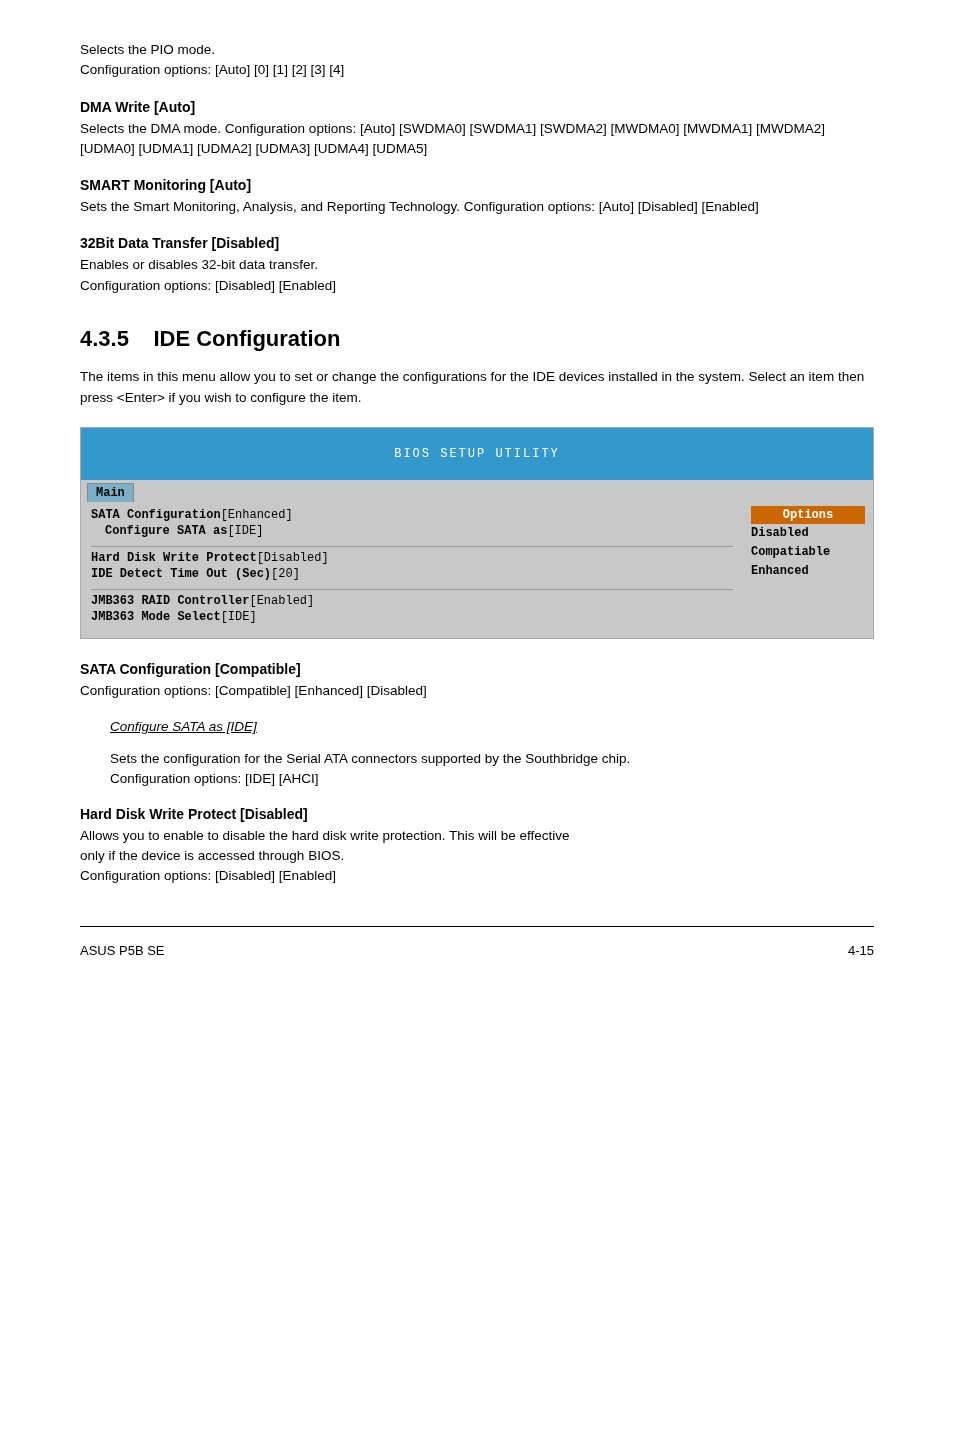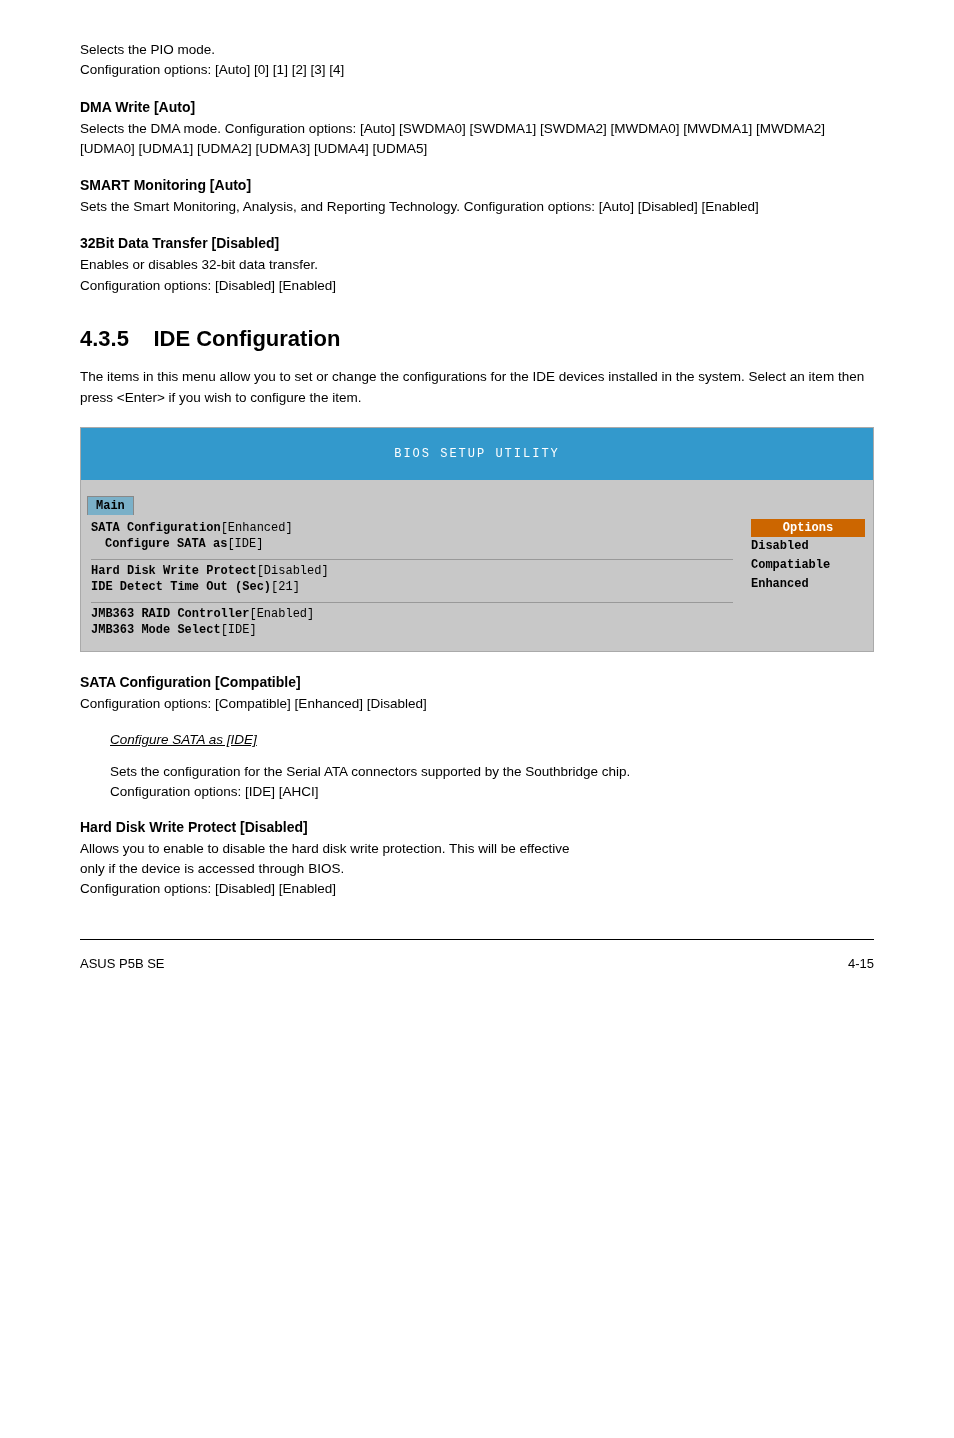--- a/index.html
+++ b/index.html
@@ -59,21 +59,21 @@
       padding: 6px 10px;
       background: #c8c8c8;
     }
     .bios-right {
       width: 130px;
       padding: 4px 8px;
       background: #c8c8c8;
     }
     .bios-tab-bar {
       background: #c8c8c8;
-      padding: 16px 6px 0 6px;
+      padding: 3px 6px 0 6px;
       display: flex;
       align-items: flex-end;
       gap: 4px;
     }
     .bios-tab {
       background: #7ab0c8;
       color: #000;
       padding: 2px 8px;
       font-size: 12px;
       font-weight: bold;
@@ -200,21 +200,21 @@
       </div>
       <hr class="bios-divider">
 
       <div class="bios-group">
         <div class="bios-row">
           <span class="bios-row-label">Hard Disk Write Protect</span>
           <span class="bios-row-value">[Disabled]</span>
         </div>
         <div class="bios-row">
           <span class="bios-row-label">IDE Detect Time Out (Sec)</span>
-          <span class="bios-row-value">[21]</span>
+          <span class="bios-row-value">[20]</span>
         </div>
       </div>
       <hr class="bios-divider">
 
       <div class="bios-group">
         <div class="bios-row">
           <span class="bios-row-label">JMB363 RAID Controller</span>
           <span class="bios-row-value">[Enabled]</span>
         </div>
         <div class="bios-row">

